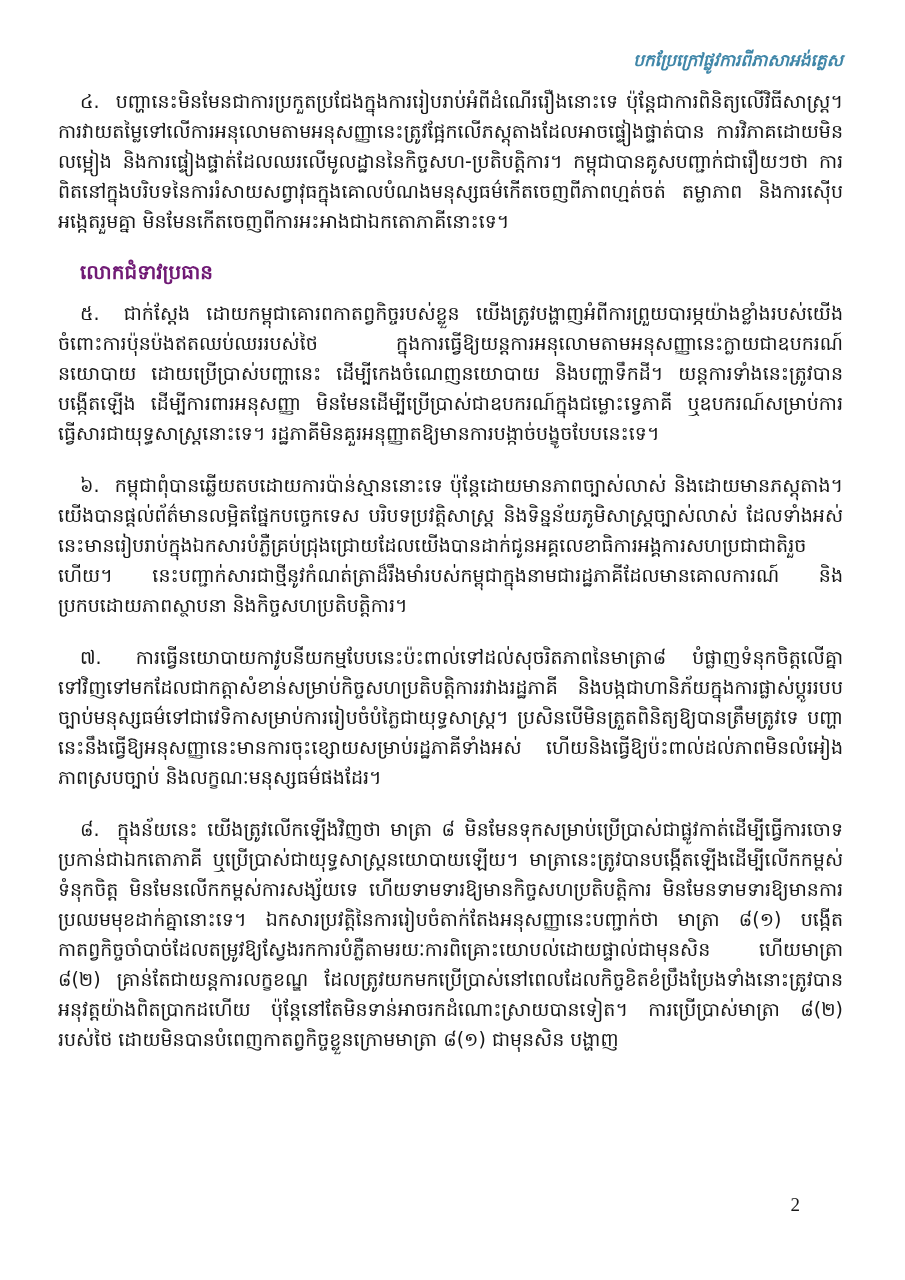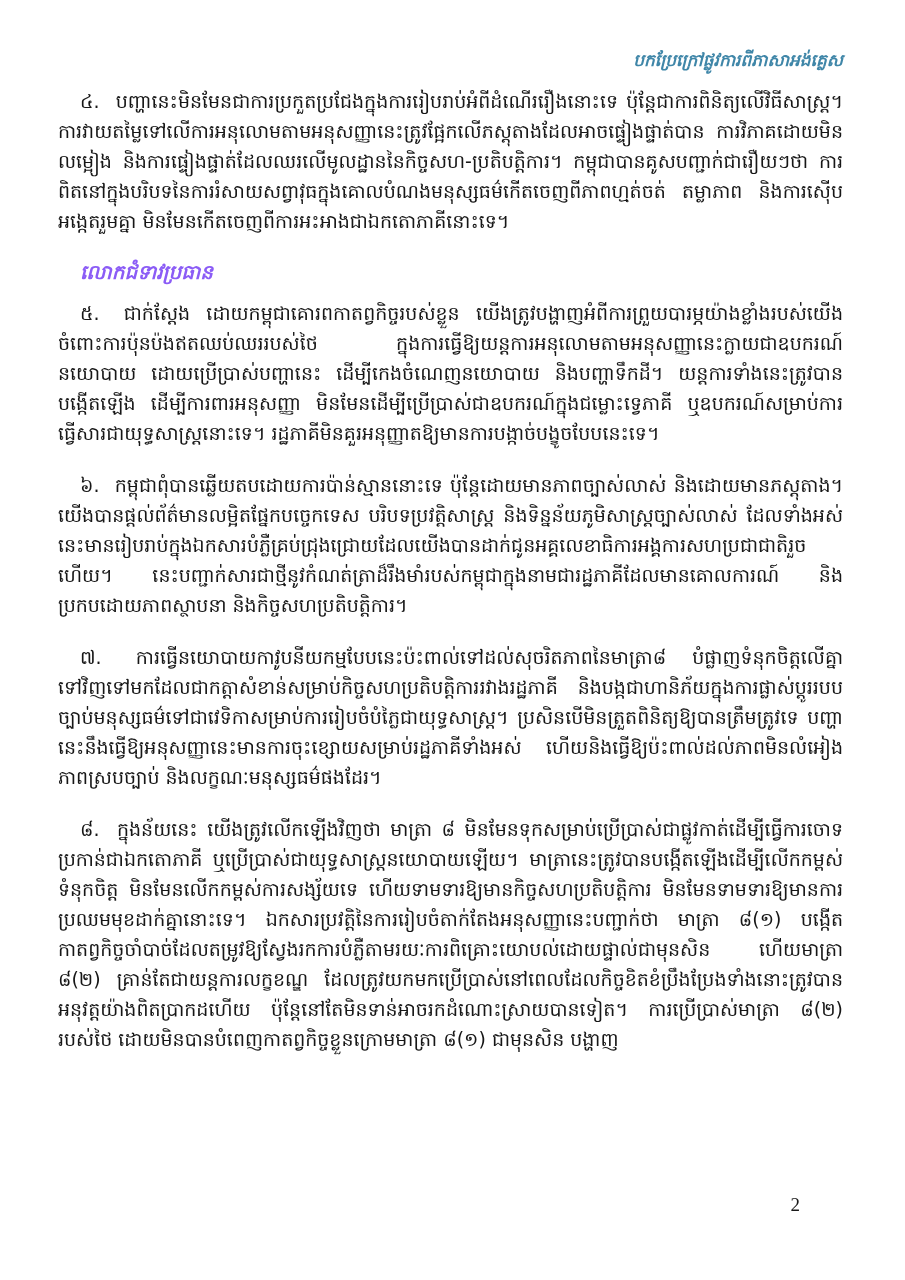--- a/index.html
+++ b/index.html
@@ -33,25 +33,24 @@
     text-align: justify;
   }
   .para {
     margin: 0 0 22px 0;
     text-indent: 22px;
   }
   .para .num {
     margin-right: 8px;
   }
   .section-heading {
-    font-style: italic;
     font-weight: bold;
     font-size: 20px;
     line-height: 28px;
-    color: #8b5cf6;
+    color: #701a75;
     margin: 2px 0 12px 0;
     text-indent: 22px;
   }
   .page-number {
     position: absolute;
     right: 105px;
     top: 1194px;
     font-family: "Liberation Serif", serif;
     font-size: 19px;
     color: #1a1a1a;

